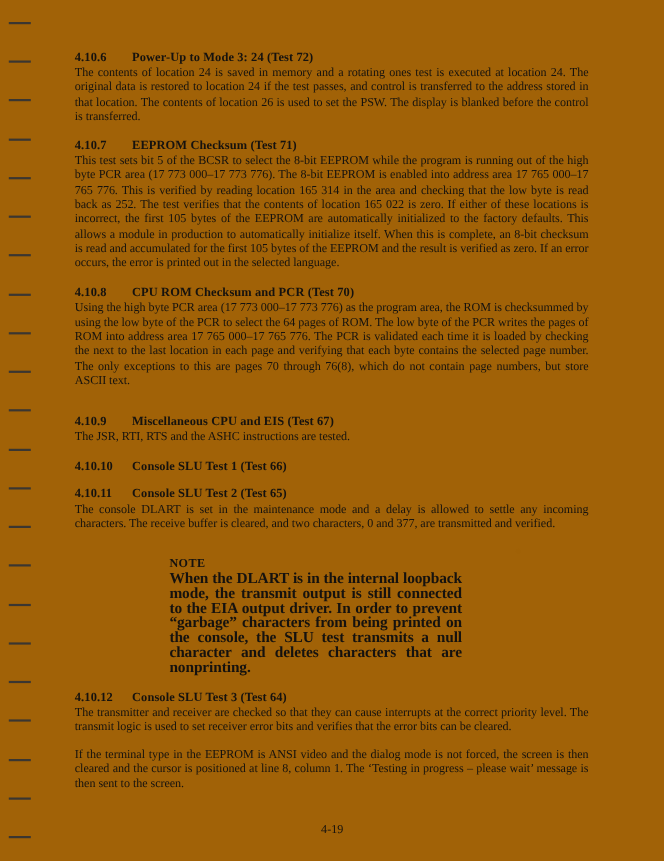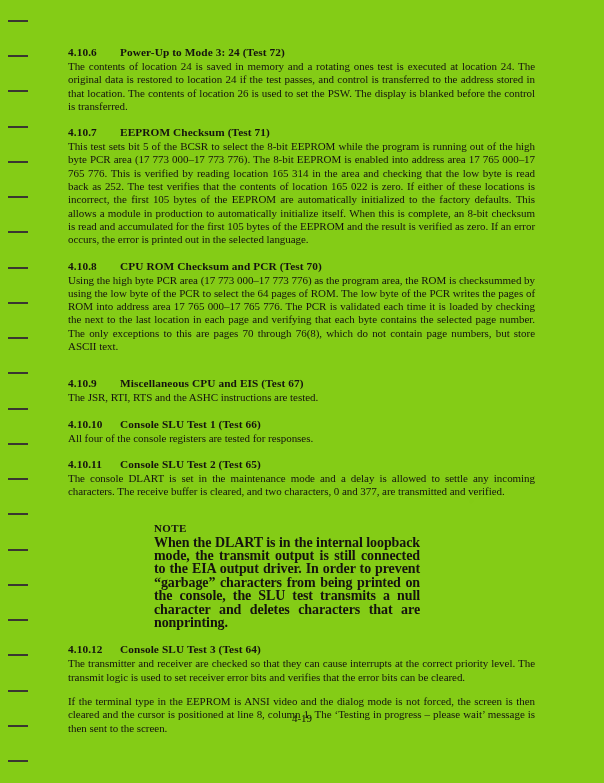--- a/index.html
+++ b/index.html
@@ -19,21 +19,21 @@
     position: absolute;
     inset: 0;
     background: #f4f1ec;
   }
   .page-inner {
     position: absolute;
     left: 0;
     top: 0;
     width: 604px;
     height: 783px;
-    background: #84cc16;
+    background: #a16207;
   }
   
   .ticks {
     position: absolute;
     left: 8px;
     top: 0;
     width: 30px;
     height: 783px;
   }
   .tick {
@@ -93,21 +93,21 @@
     font-weight: bold;
     line-height: 13.4px;
     width: 266px;
     text-align: justify;
     letter-spacing: -0.1px;
     margin: 0;
   }
   .footer {
     position: absolute;
     left: 0;
-    top: 712px;
+    top: 748px;
     width: 604px;
     text-align: center;
     font-size: 11px;
   }
   .noise {
     position: absolute;
     inset: 0;
     pointer-events: none;
     opacity: 0.35;
     background:
@@ -175,21 +175,20 @@
         <h2 class="sec">
           <span class="num">4.10.9</span><span>Miscellaneous CPU and EIS (Test 67)</span>
         </h2>
         <p class="body">The JSR, RTI, RTS and the ASHC instructions are tested.</p>
       </div>
 
       <div class="block">
         <h2 class="sec">
           <span class="num">4.10.10</span><span>Console SLU Test 1 (Test 66)</span>
         </h2>
-        <p class="body">All four of the console registers are tested for responses.</p>
       </div>
 
       <div class="block tight">
         <h2 class="sec">
           <span class="num">4.10.11</span><span>Console SLU Test 2 (Test 65)</span>
         </h2>
         <p class="body">The console DLART is set in the maintenance mode and a delay is allowed to settle any incoming characters. The receive buffer is cleared, and two characters, 0 and 377, are transmitted and verified.</p>
       </div>
 
       <div class="note-wrap">

